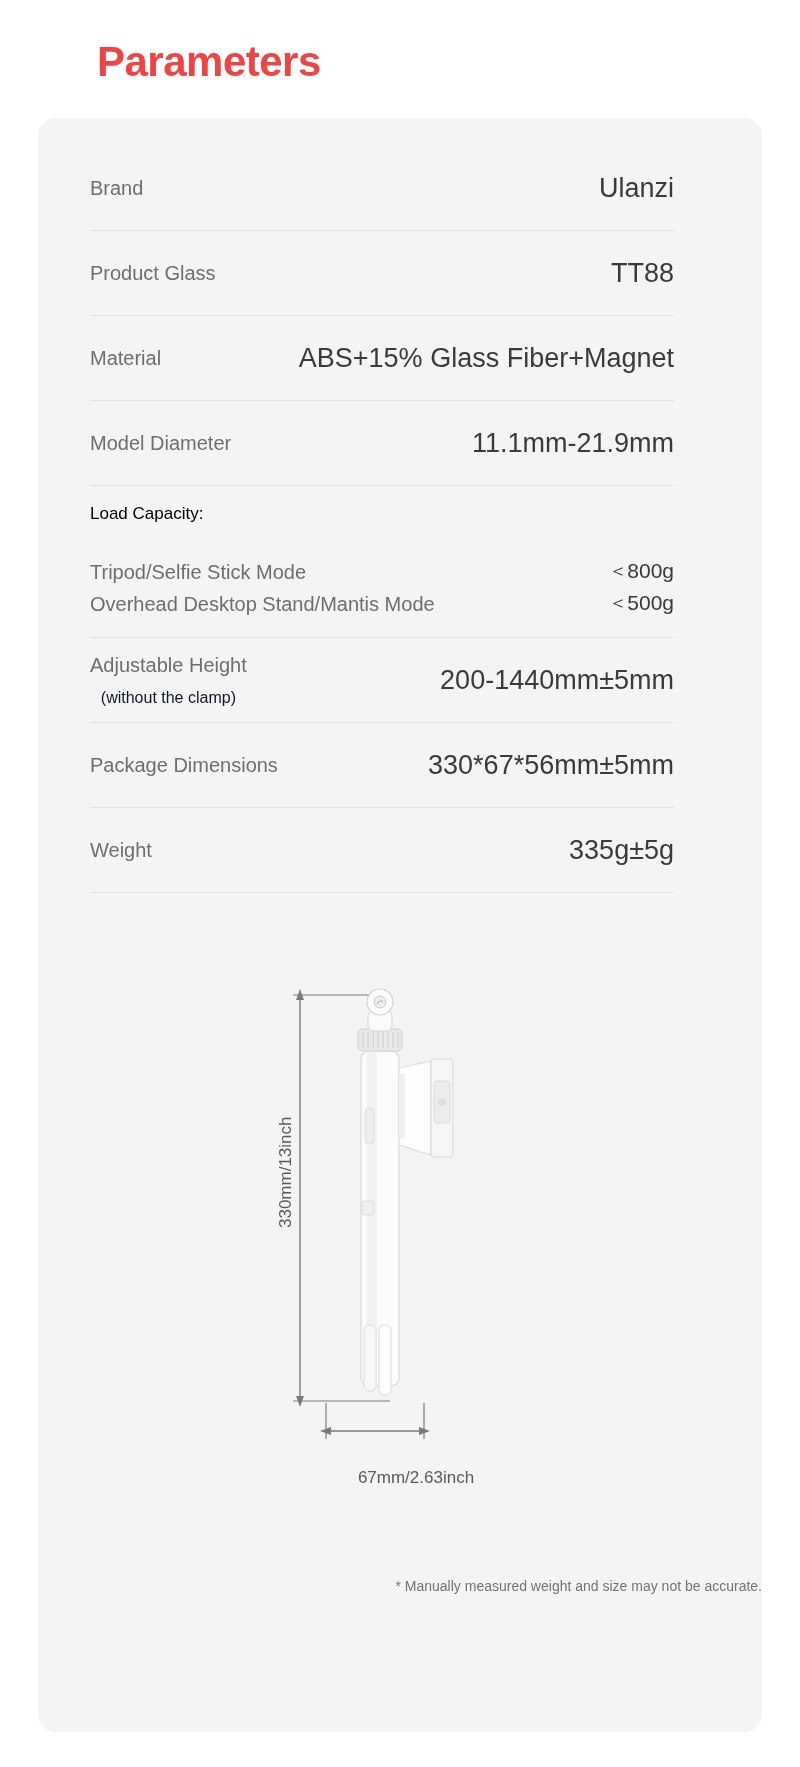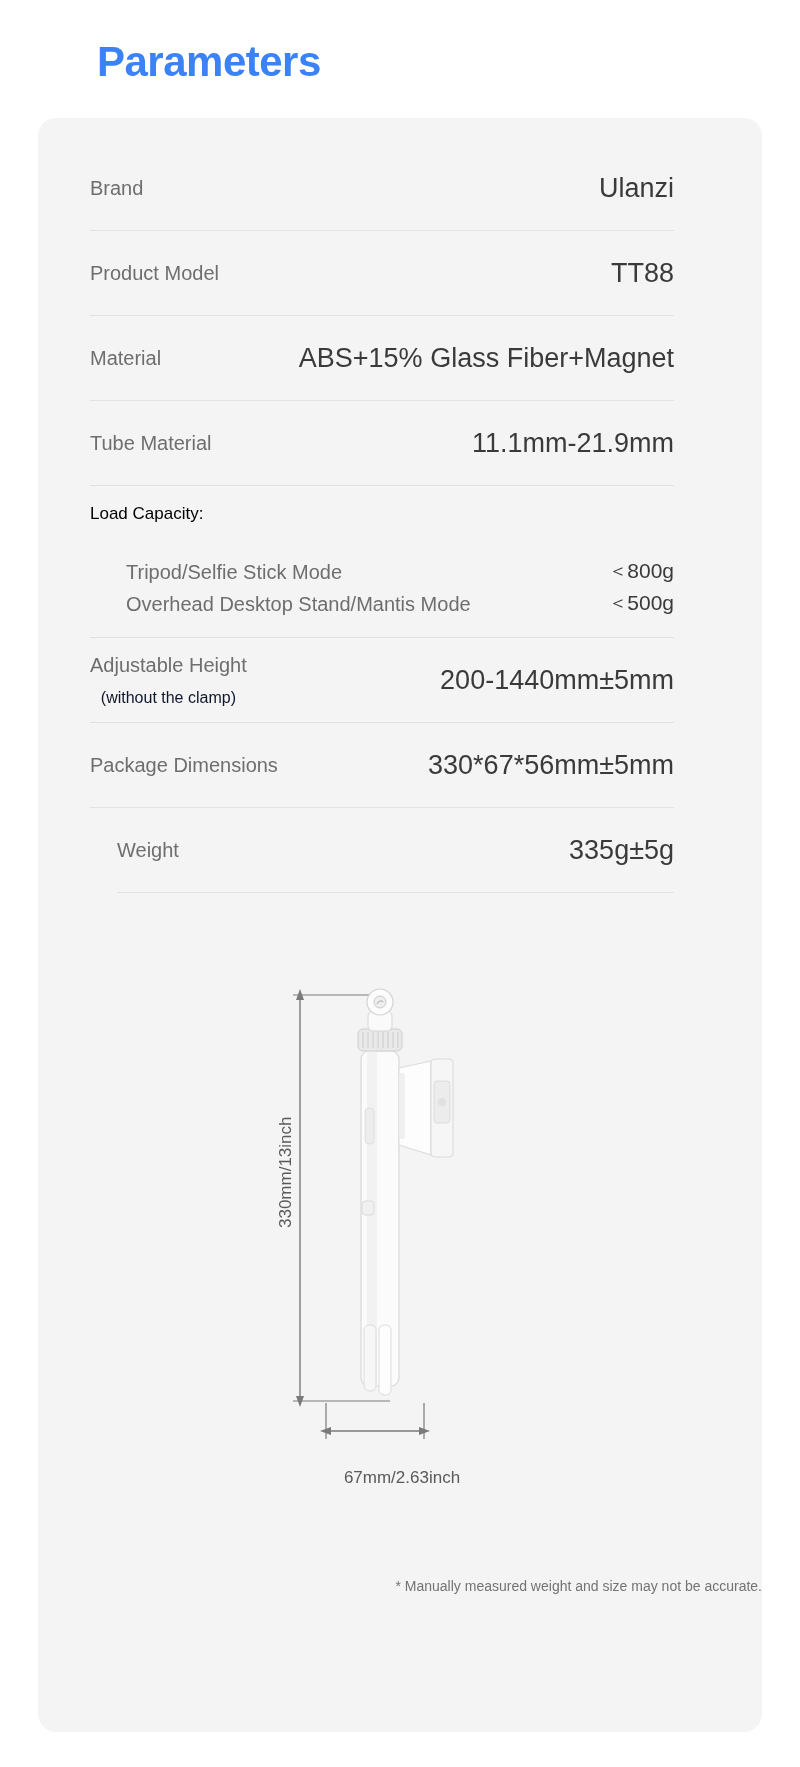--- a/index.html
+++ b/index.html
@@ -16,21 +16,21 @@
     background: #ffffff;
     overflow: hidden;
   }
   .title {
     position: absolute;
     left: 97px;
     top: 38px;
     font-size: 42px;
     font-weight: bold;
     letter-spacing: -0.5px;
-    color: #3b82f6;
+    color: #ef4444;
   }
   .card {
     position: absolute;
     left: 38px;
     top: 118px;
     width: 724px;
     height: 1614px;
     background: #f4f4f4;
     border-radius: 18px;
   }
@@ -41,21 +41,21 @@
     width: 584px;
   }
   .row {
     display: flex;
     align-items: center;
     justify-content: space-between;
     border-bottom: 1px solid #e2e2e2;
     min-height: 85px;
     padding: 6px 0;
   }
-  .row:last-child { border-bottom: 1px solid #e2e2e2; margin-left: 27px; }
+  .row:last-child { border-bottom: 1px solid #e2e2e2; }
   .label {
     font-size: 20px;
     color: #6e6e6e;
     font-weight: 500;
     line-height: 1.3;
     text-align: center;
   }
   .label .sub {
     display: block;
     font-size: 16px;
@@ -83,21 +83,20 @@
   }
   .load-line {
     display: flex;
     align-items: center;
     justify-content: space-between;
     margin-bottom: 6px;
   }
   .load-line .lname {
     font-size: 20px;
     color: #6e6e6e;
-    margin-left: 36px;
   }
   .load-line .lval {
     font-size: 21px;
     color: #3a3a3a;
     white-space: nowrap;
   }
   .lt { font-size: 19px; position: relative; top: -1px; }
   
   .diagram {
     position: absolute;
@@ -111,21 +110,21 @@
     left: 238px;
     top: 255px;
     font-size: 17px;
     color: #5a5a5a;
     transform: rotate(-90deg);
     transform-origin: left top;
     white-space: nowrap;
   }
   .dim-h-label {
     position: absolute;
-    left: 254px;
+    left: 268px;
     top: 495px;
     width: 220px;
     text-align: center;
     font-size: 17px;
     color: #5a5a5a;
     white-space: nowrap;
   }
   .footnote {
     position: absolute;
     left: 0;
@@ -146,31 +145,31 @@
   <div class="card">
 
     <div class="spec-table">
 
       <div class="row">
         <div class="label">Brand</div>
         <div class="value">Ulanzi</div>
       </div>
 
       <div class="row">
-        <div class="label">Product Model</div>
+        <div class="label">Product Glass</div>
         <div class="value">TT88</div>
       </div>
 
       <div class="row">
         <div class="label">Material</div>
         <div class="value">ABS+15% Glass Fiber+Magnet</div>
       </div>
 
       <div class="row">
-        <div class="label">Tube Material</div>
+        <div class="label">Model Diameter</div>
         <div class="value">11.1mm-21.9mm</div>
       </div>
 
       <div class="row-load">
         <div class="load-title">Load Capacity:</div>
         <div class="load-line">
           <div class="lname">Tripod/Selfie Stick Mode</div>
           <div class="lval"><span class="lt">＜</span><span>800g</span></div>
         </div>
         <div class="load-line">

